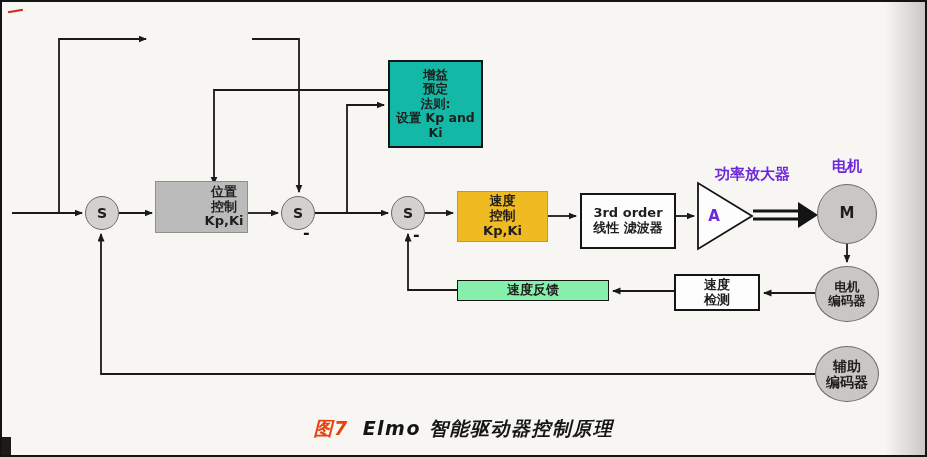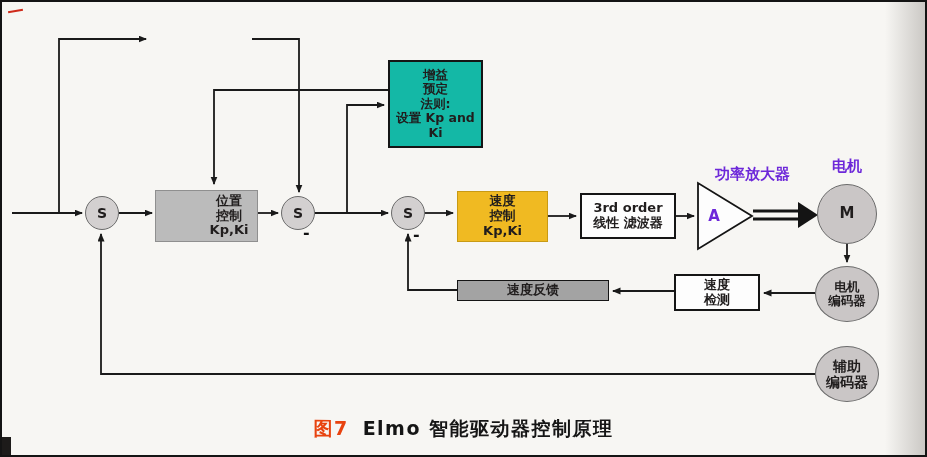--- a/index.html
+++ b/index.html
@@ -9,42 +9,42 @@
     font-family:"DejaVu Sans","Liberation Sans",sans-serif;color:#1a1a1a;
   }
   .layer{position:absolute;left:0;top:0;}
   .box,.circle{
     position:absolute;display:flex;align-items:center;justify-content:center;
     text-align:center;white-space:pre-line;box-sizing:border-box;
     font-size:13px;line-height:1.15;font-weight:bold;color:#201d1d;
   }
   .ff{left:148px;top:18px;width:102px;height:39px;background:var(--ff_box);border:1px solid #96788a;}
   .gain{left:386px;top:58px;width:95px;height:88px;background:#14b8a6;border:2px solid #151515;font-size:12.5px;}
-  .pos{left:153px;top:188px;width:103px;height:52px;background:var(--position_box);border:1px solid #8f8f8f;padding-left:45px;}
+  .pos{left:153px;top:179px;width:93px;height:52px;background:var(--position_box);border:1px solid #8f8f8f;padding-left:45px;}
   .vel{left:455px;top:189px;width:91px;height:51px;background:var(--velocity_box);border:1px solid #c89a14;}
-  .flt{left:578px;top:191px;width:96px;height:46px;background:#fdfdfd;border:2px solid #151515;}
+  .flt{left:578px;top:191px;width:96px;height:56px;background:#fdfdfd;border:2px solid #151515;}
   .det{left:672px;top:272px;width:86px;height:37px;background:#fdfdfd;border:2px solid #151515;}
-  .fbk{left:455px;top:278px;width:152px;height:21px;background:#a3a3a3;border:1.5px solid #151515;font-size:13px;}
+  .fbk{left:455px;top:278px;width:152px;height:21px;background:#86efac;border:1.5px solid #151515;font-size:13px;}
   .circle{border-radius:50%;background:var(--junction);border:1px solid #6b6b6b;}
   .s1{left:83px;top:194px;width:34px;height:34px;font-size:14px;}
   .s2{left:279px;top:194px;width:34px;height:34px;font-size:14px;}
   .s3{left:389px;top:194px;width:34px;height:34px;font-size:14px;}
   .motor{left:815px;top:182px;width:60px;height:60px;background:var(--encoder);font-size:15px;}
   .menc{left:813px;top:264px;width:64px;height:56px;background:var(--encoder);font-size:12.5px;}
   .aenc{left:813px;top:344px;width:64px;height:56px;background:var(--encoder);font-size:14px;}
   .flabel{position:absolute;text-align:center;font-size:15px;font-weight:bold;color:#6d28d9;white-space:pre-line;}
   .amp-a{left:702px;top:205px;width:20px;}
   .amp-title{left:698px;top:163px;width:105px;}
   .motor-title{left:815px;top:155px;width:60px;}
   .minus{position:absolute;font-size:16px;font-weight:bold;color:#111;}
   .minus2{left:301px;top:221px;}
   .minus3{left:411px;top:223px;}
   .caption{
     position:absolute;left:0;right:0;top:414px;text-align:center;
-    font-size:19px;font-weight:bold;letter-spacing:1.5px;color:#151515;
+    font-size:19px;font-weight:bold;letter-spacing:1.5px;color:#151515;font-style:italic;
   }
   .caption .fig{color:var(--caption_red);margin-right:14px;}
   .artifact-red{position:absolute;left:6px;top:8px;width:15px;height:0;border-top:2.5px solid #cf2a1a;transform:rotate(-10deg);}
   .edge-shade{position:absolute;right:0;top:0;bottom:0;width:40px;pointer-events:none;
     background:linear-gradient(to right, rgba(0,0,0,0), rgba(88,82,76,0.28));}
   .corner-smudge{position:absolute;left:0;bottom:0;width:9px;height:18px;background:#1d1b1a;}
 </style>
 </head>
 <body>
 

